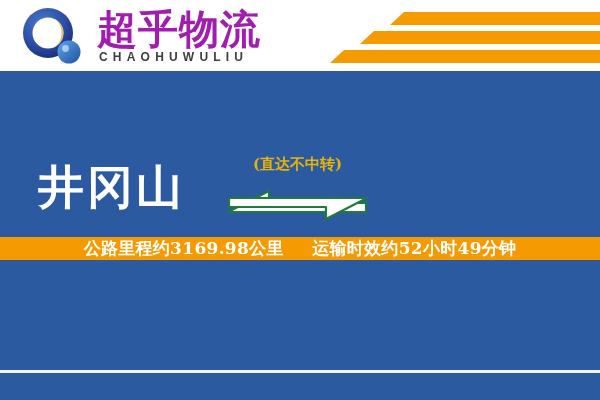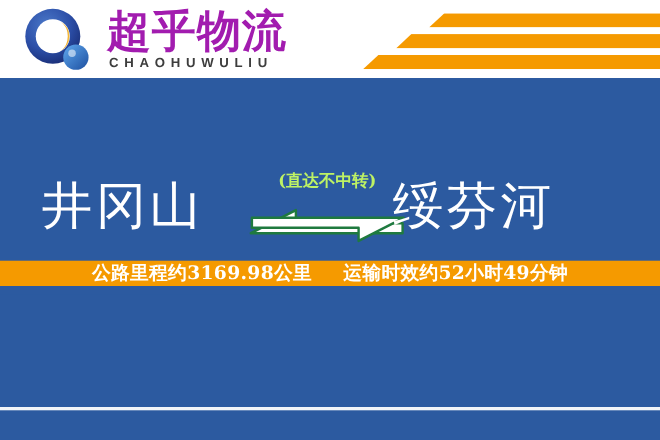--- a/index.html
+++ b/index.html
@@ -43,32 +43,32 @@
     clip-path:polygon(14px 0,100% 0,100% 100%,0 100%);}
 
   
   .route{
     position:absolute;left:0;top:71px;width:600px;height:164px;
     background:#2c5aa0;
   }
   .city{
     position:absolute;top:116px;
     font-family:"DejaVu Serif","Liberation Serif",serif;
-    font-weight:normal;font-size:46px;line-height:46px;color:#ffffff;
+    font-weight:bold;font-size:46px;line-height:46px;color:#ffffff;
     letter-spacing:3px;white-space:nowrap;
     transform:translateY(-50%);
   }
   .city.origin{left:38px;}
   .city.dest{left:357px;}
 
   .arrow-wrap{position:absolute;left:225px;top:85px;width:145px;height:105px;}
   .note-top{
     position:absolute;left:0;top:0;width:145px;text-align:center;
     font-family:"DejaVu Serif","Liberation Serif",serif;
-    font-size:15px;line-height:17px;font-weight:bold;color:#bef264;
+    font-size:15px;line-height:17px;font-weight:bold;color:#eab308;
     white-space:nowrap;
   }
   .note-bottom{
     position:absolute;left:0;top:84px;width:145px;text-align:center;
     font-family:"DejaVu Serif","Liberation Serif",serif;
     font-size:14px;line-height:16px;font-weight:bold;color:#f5c518;
     white-space:nowrap;
   }
   .arrow-svg{position:absolute;left:0;top:26px;}
 
@@ -144,21 +144,20 @@
       <div class="arrow-svg">
         <svg width="145" height="46" viewBox="0 0 145 46">
           <path d="M3 30 L44 9 L44 21 L141 21 L141 30 Z" fill="#ffffff" stroke="#1f7a3f" stroke-width="2.2" stroke-linejoin="round"></path>
           <path d="M142 16 L101 37 L101 25 L4 25 L4 16 Z" fill="#ffffff" stroke="#1f7a3f" stroke-width="2.2" stroke-linejoin="round"></path>
         </svg>
       </div>
 
       <div class="note-bottom">【往返运输】</div>
     </div>
 
-    <div class="city dest">绥芬河</div>
   </div>
 
   <div class="infobar">
     <div class="infobar-inner">
       <span>公路里程约3169.98公里</span>
       <span class="infobar-gap"></span>
       <span>运输时效约52小时49分钟</span>
     </div>
   </div>
 

